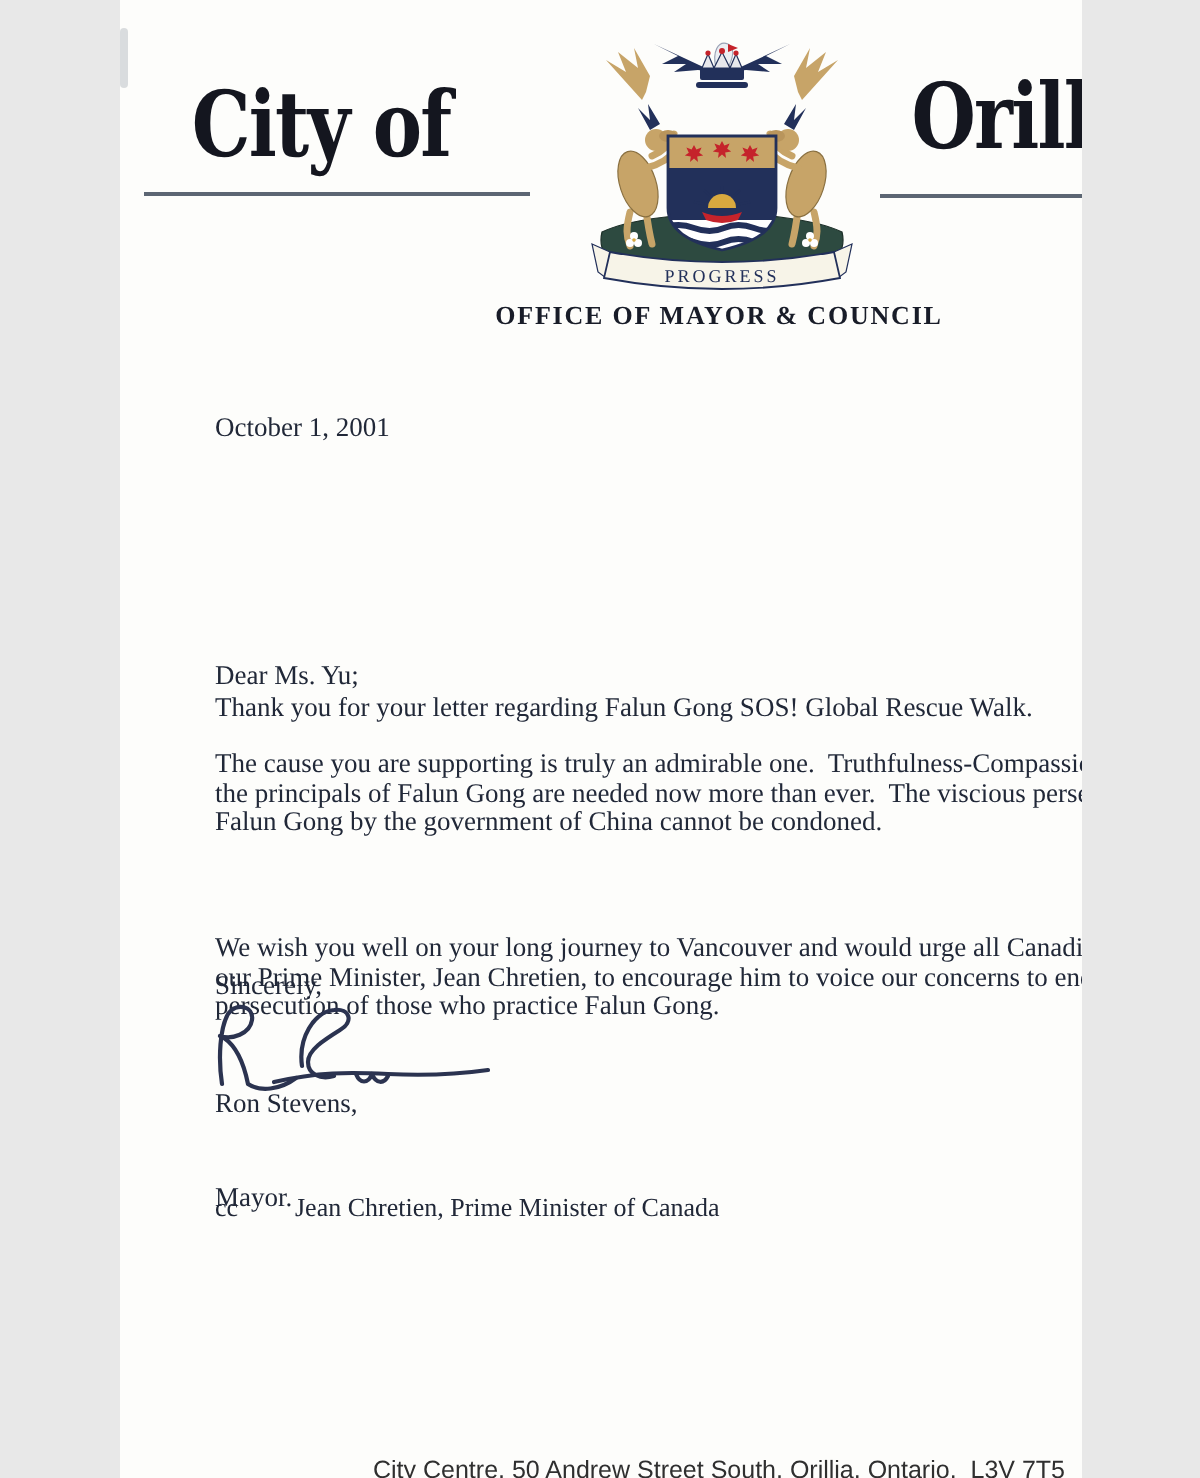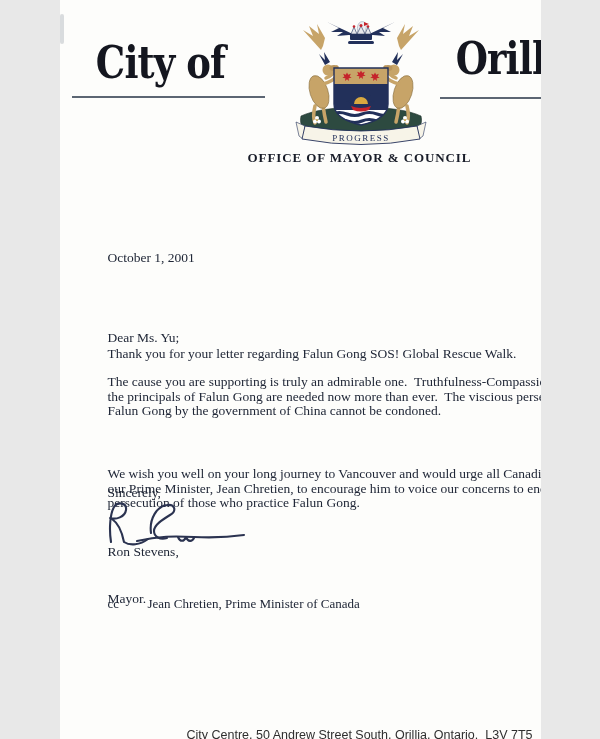--- a/index.html
+++ b/index.html
@@ -41,21 +41,21 @@
   .f-tan{fill:var(--crest-tan,#c7a468);}
   .f-red{fill:var(--crest-red,#c5232b);}
   .f-gold{fill:var(--crest-gold,#d9a93f);}
   .f-green{fill:var(--crest-green,#2d4a40);}
   .f-cream{fill:var(--crest-cream,#f7f4e8);}
   .f-white{fill:#ffffff;}
   .s-tan{stroke:var(--crest-tan,#c7a468);stroke-width:3.5;fill:none;stroke-linecap:round;}
   .s-navy{stroke:var(--crest-navy,#22305a);fill:none;}
   
   .bodytext{position:absolute;left:48px;font-size:13.5px;line-height:14.5px;white-space:pre-wrap;}
-  .date{top:207px;margin-top:44px;}
+  .date{top:207px;}
   .salutation{top:300px;margin-top:31px;}
   .p1{top:347px;width:520px;}
   .p2{top:375px;width:520px;}
   .p3{top:431px;width:520px;margin-top:36px;}
   .closing{top:486px;}
   .signer-name{top:545px;}
   .signer-title{top:592px;text-align:right;}
   .cc-row{position:absolute;left:48px;top:596px;font-size:13px;display:flex;}
   .cc-label{width:40px;}
   .signature{position:absolute;left:44px;top:502px;width:145px;height:44px;}

